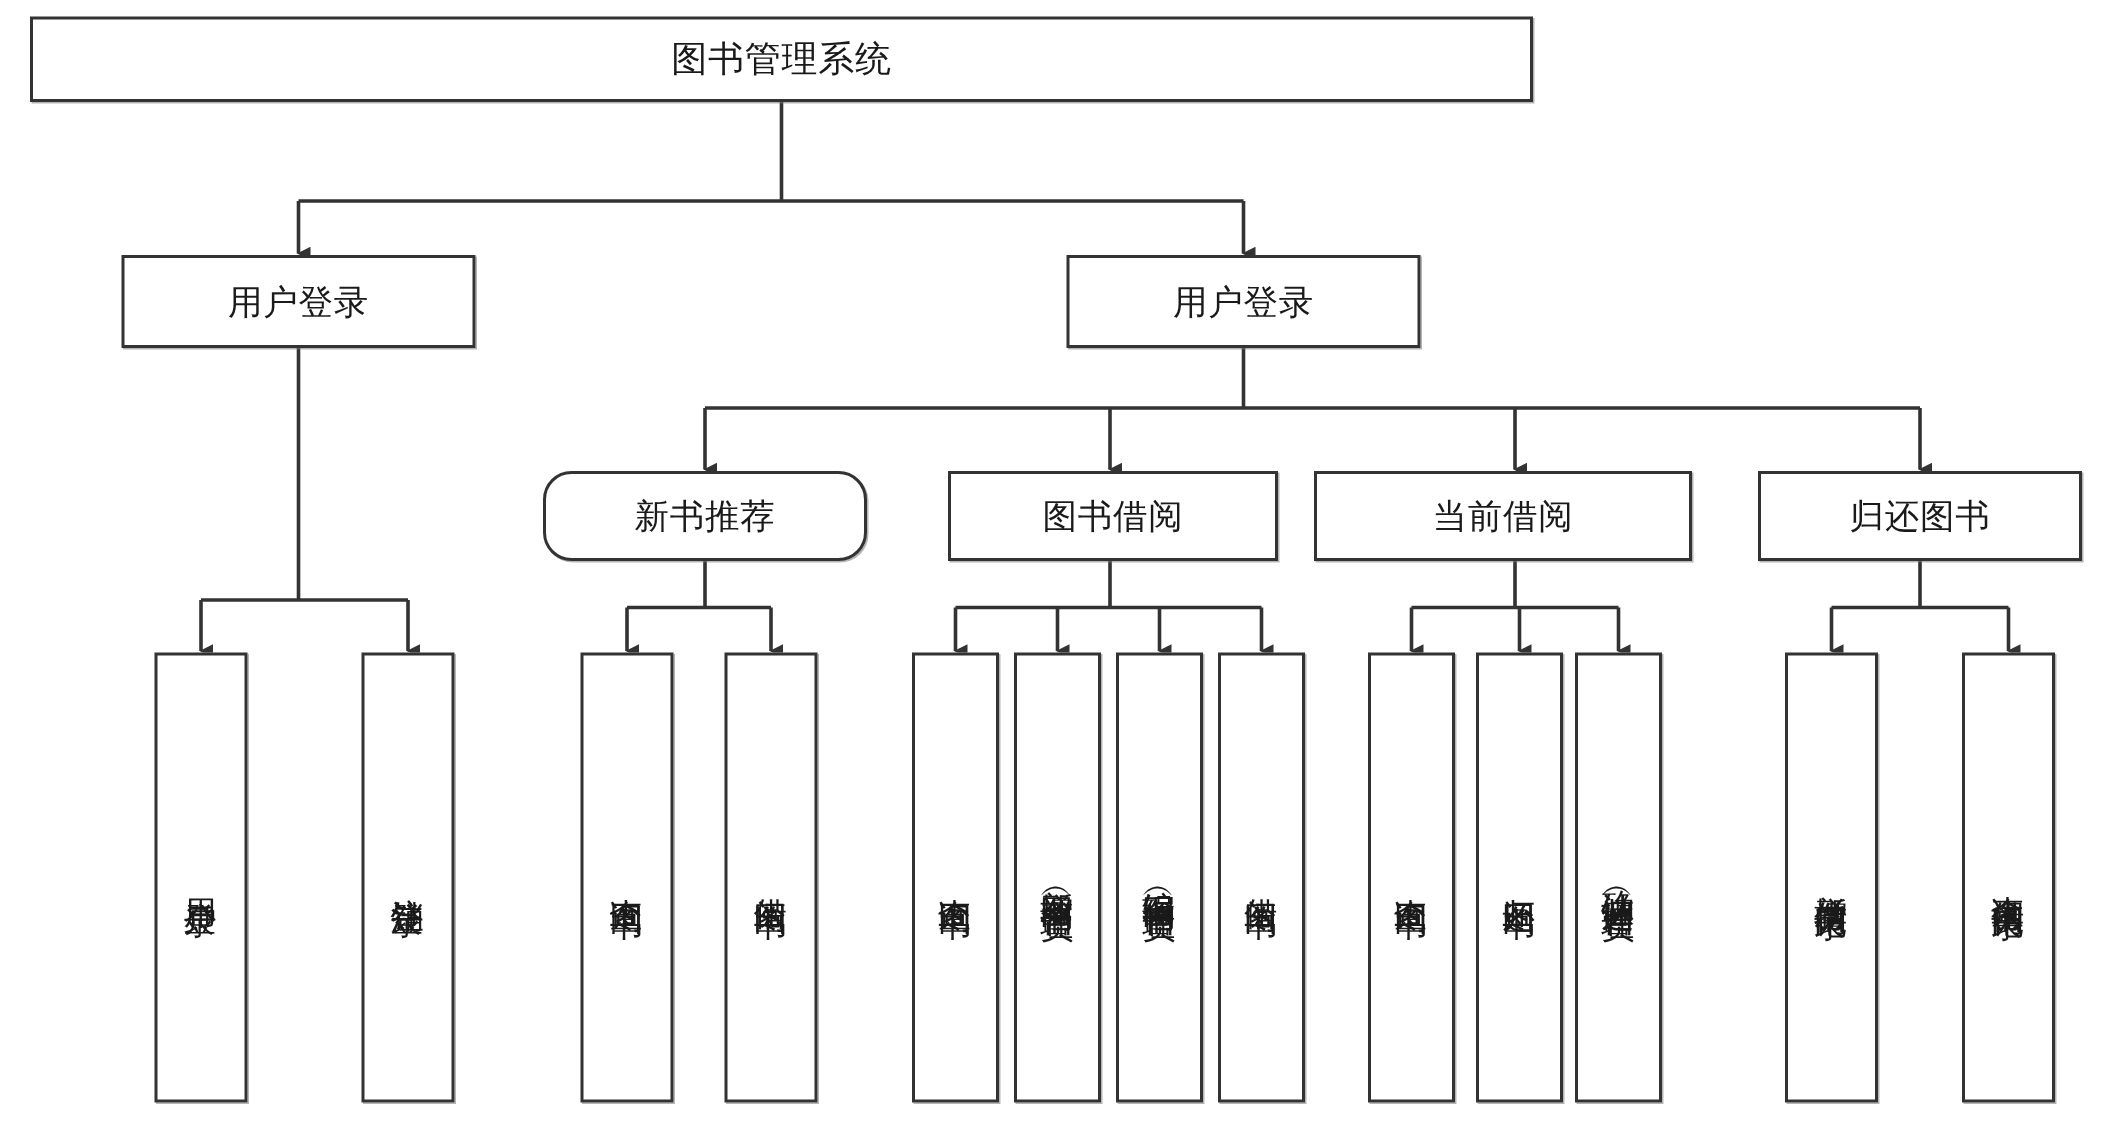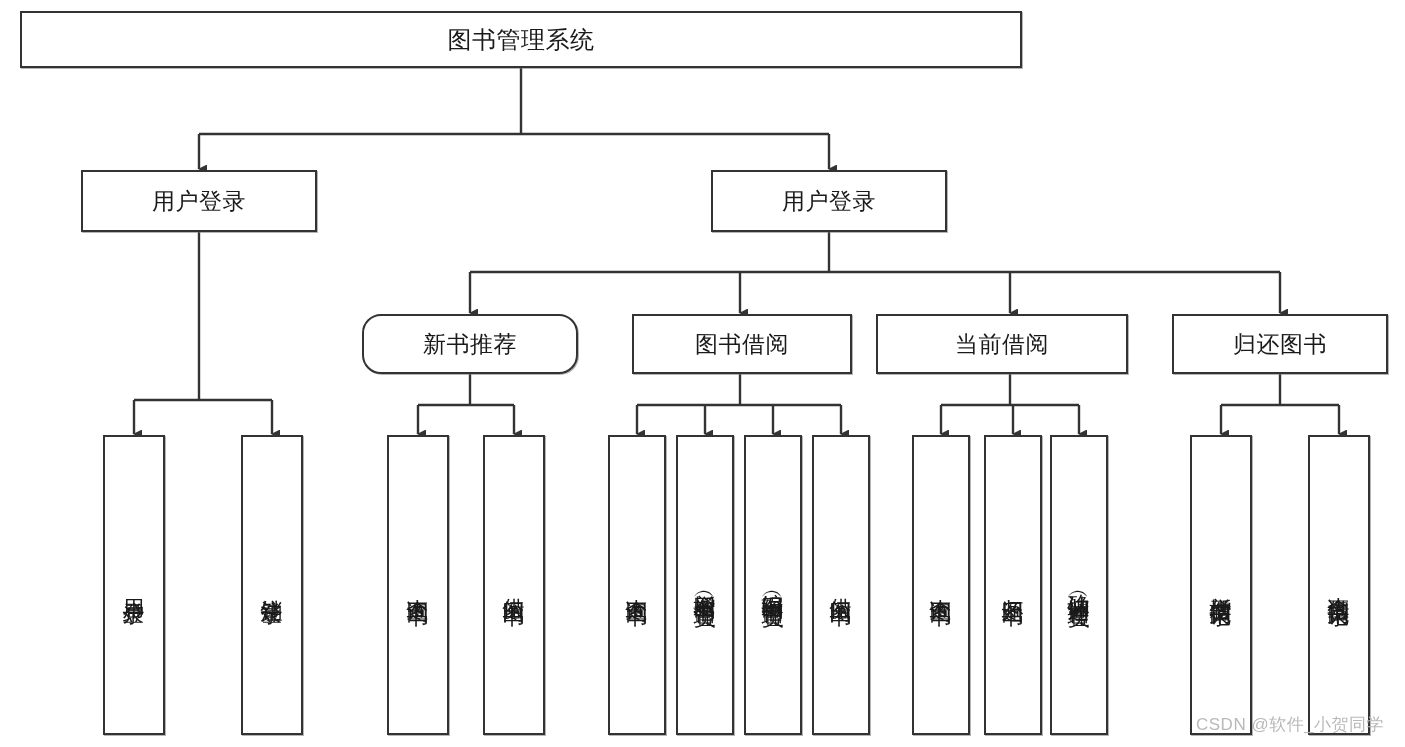--- a/index.html
+++ b/index.html
@@ -167,14 +167,13 @@
         <span class="label">确认归还（管理员）</span>
       </div>
       <div class="node vert" style="left: 1190px; top: 435px; width: 62px; height: 300px;">
         <span class="label">新增借阅记录</span>
       </div>
       <div class="node vert" style="left: 1308px; top: 435px; width: 62px; height: 300px;">
         <span class="label">查询借阅记录</span>
       </div>
     </div>
 
-  <div class="watermark" style="left: 1196px; top: 713px;">CSDN @软件_小贺同学</div>
 </div>
 
 </body></html>

